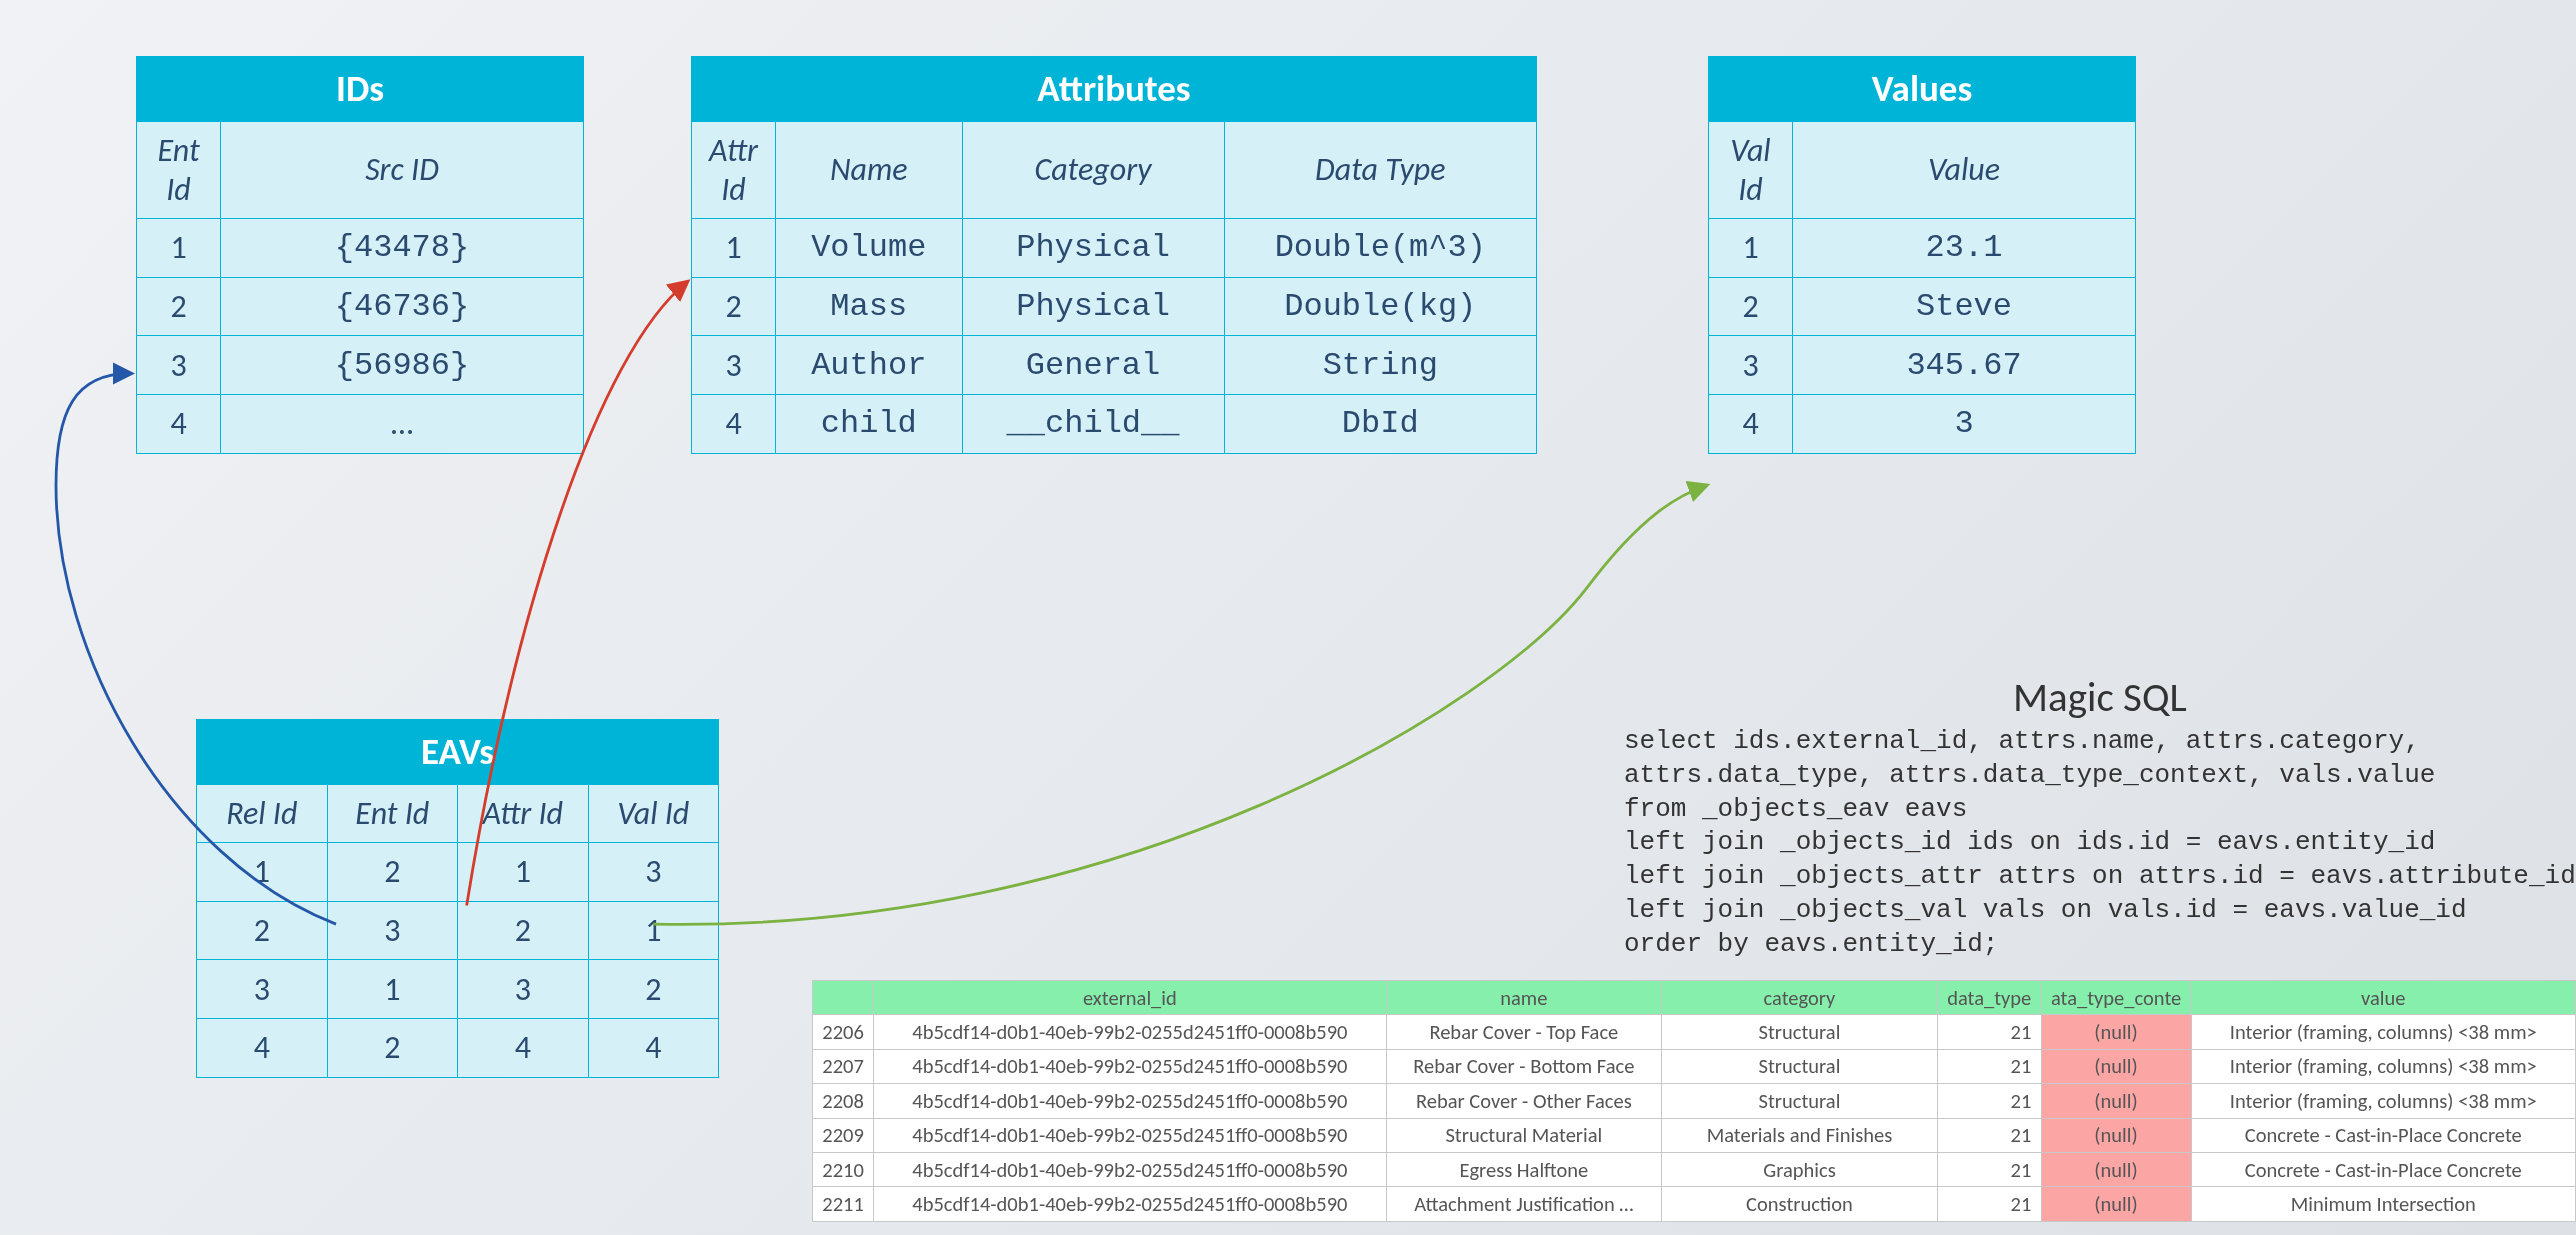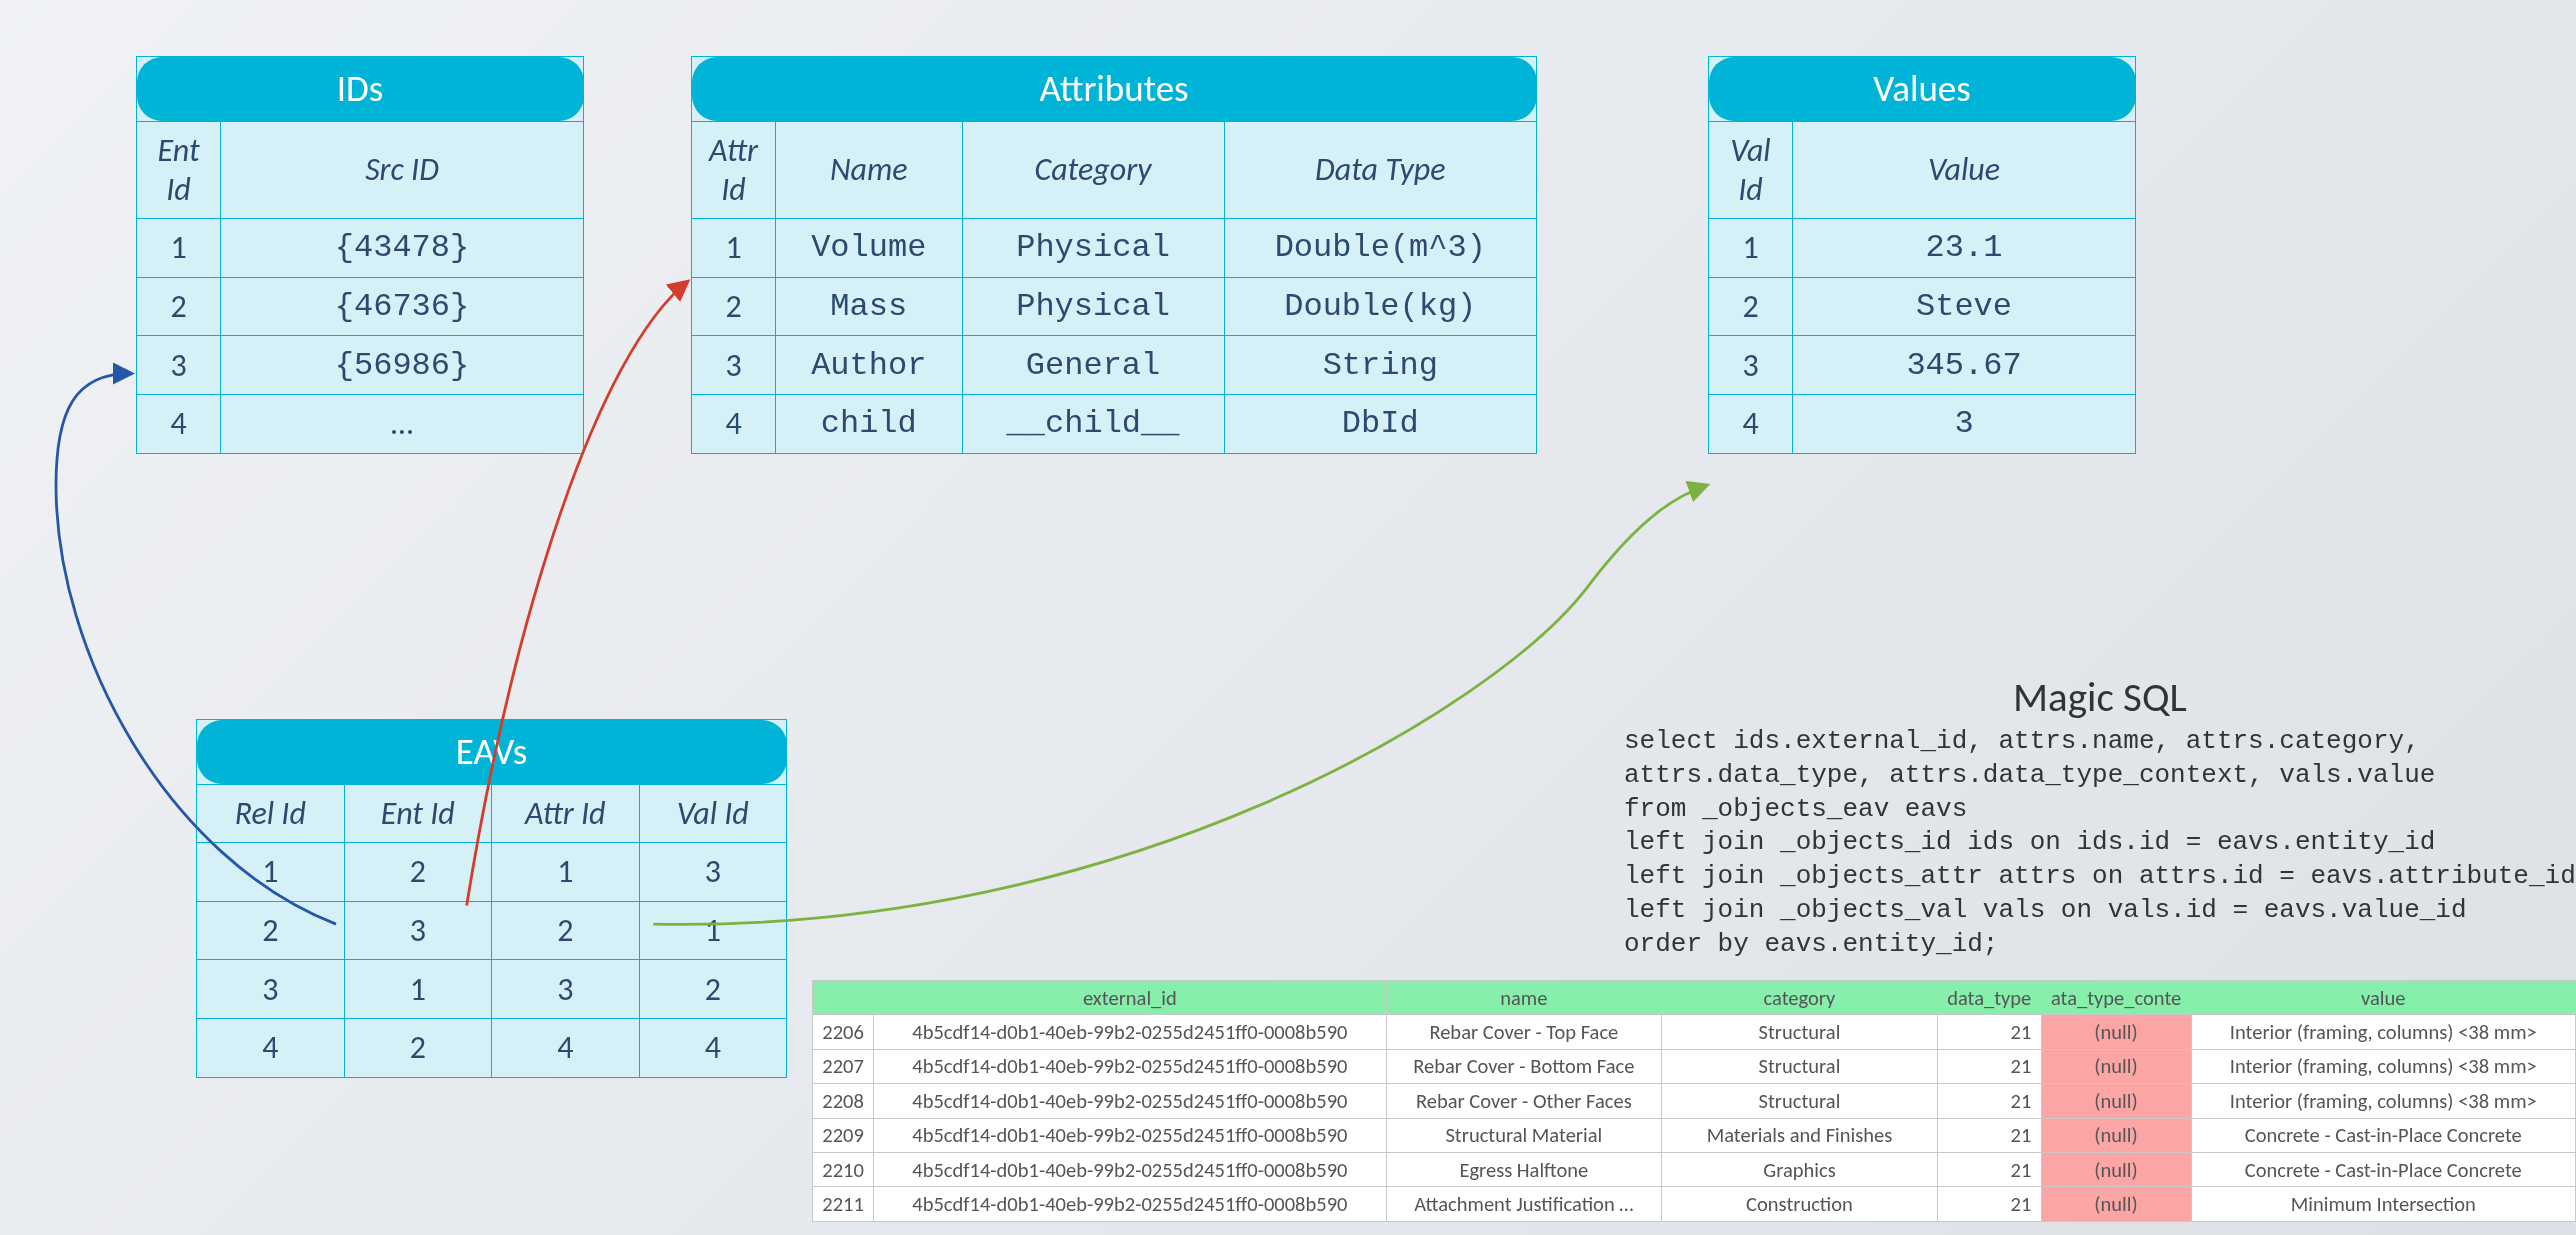--- a/index.html
+++ b/index.html
@@ -22,22 +22,21 @@
     border: 1.9px solid #00b4d8;
     padding: 9.3px 13px;
     text-align: center;
     font-size: 32px;
     color: #2b4a6f;
   }
   .dtable .title {
     background: #00b4d8;
     color: #fff;
     font-size: 37px;
-    font-weight: 400;
-    border-radius: 25px;
+    font-weight: 700;
   }
   .dtable .hdr {
     font-style: italic;
     font-weight: 500;
   }
   .dtable .narrow { width: 84px; }
   .mono { font-family: Consolas, "Courier New", monospace; font-size: 30px; }
 
   .sql-block {
     position: absolute;
@@ -172,21 +171,21 @@
         <td class="narrow">3</td>
         <td class="mono">345.67</td>
       </tr>
   <tr>
         <td class="narrow">4</td>
         <td class="mono">3</td>
       </tr>
 </tbody>
   </table>
 
-<table class="dtable" style="left:196px; top:719px; width:591px;">
+<table class="dtable" style="left:196px; top:719px; width:523px;">
   <tbody>
       <tr>
         <td class="title" colspan="4">EAVs</td>
       </tr>
   <tr>
     <td class="hdr narrow">Rel Id</td>
     <td class="hdr narrow">Ent Id</td>
     <td class="hdr narrow">Attr Id</td>
     <td class="hdr narrow">Val Id</td>
   </tr>

